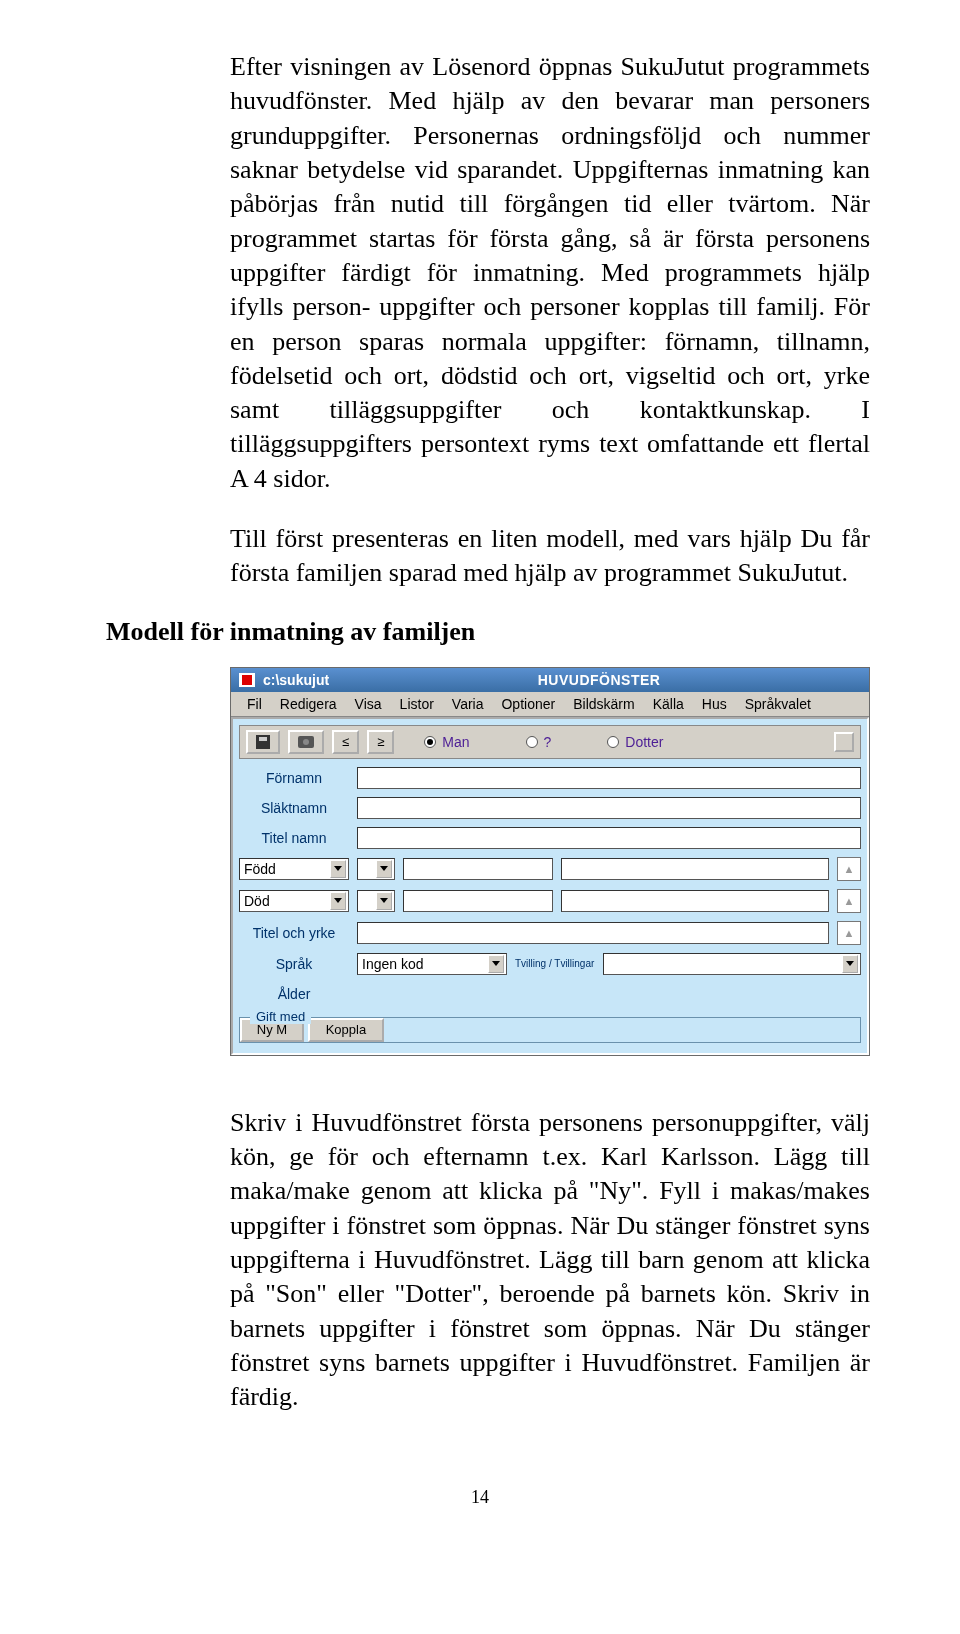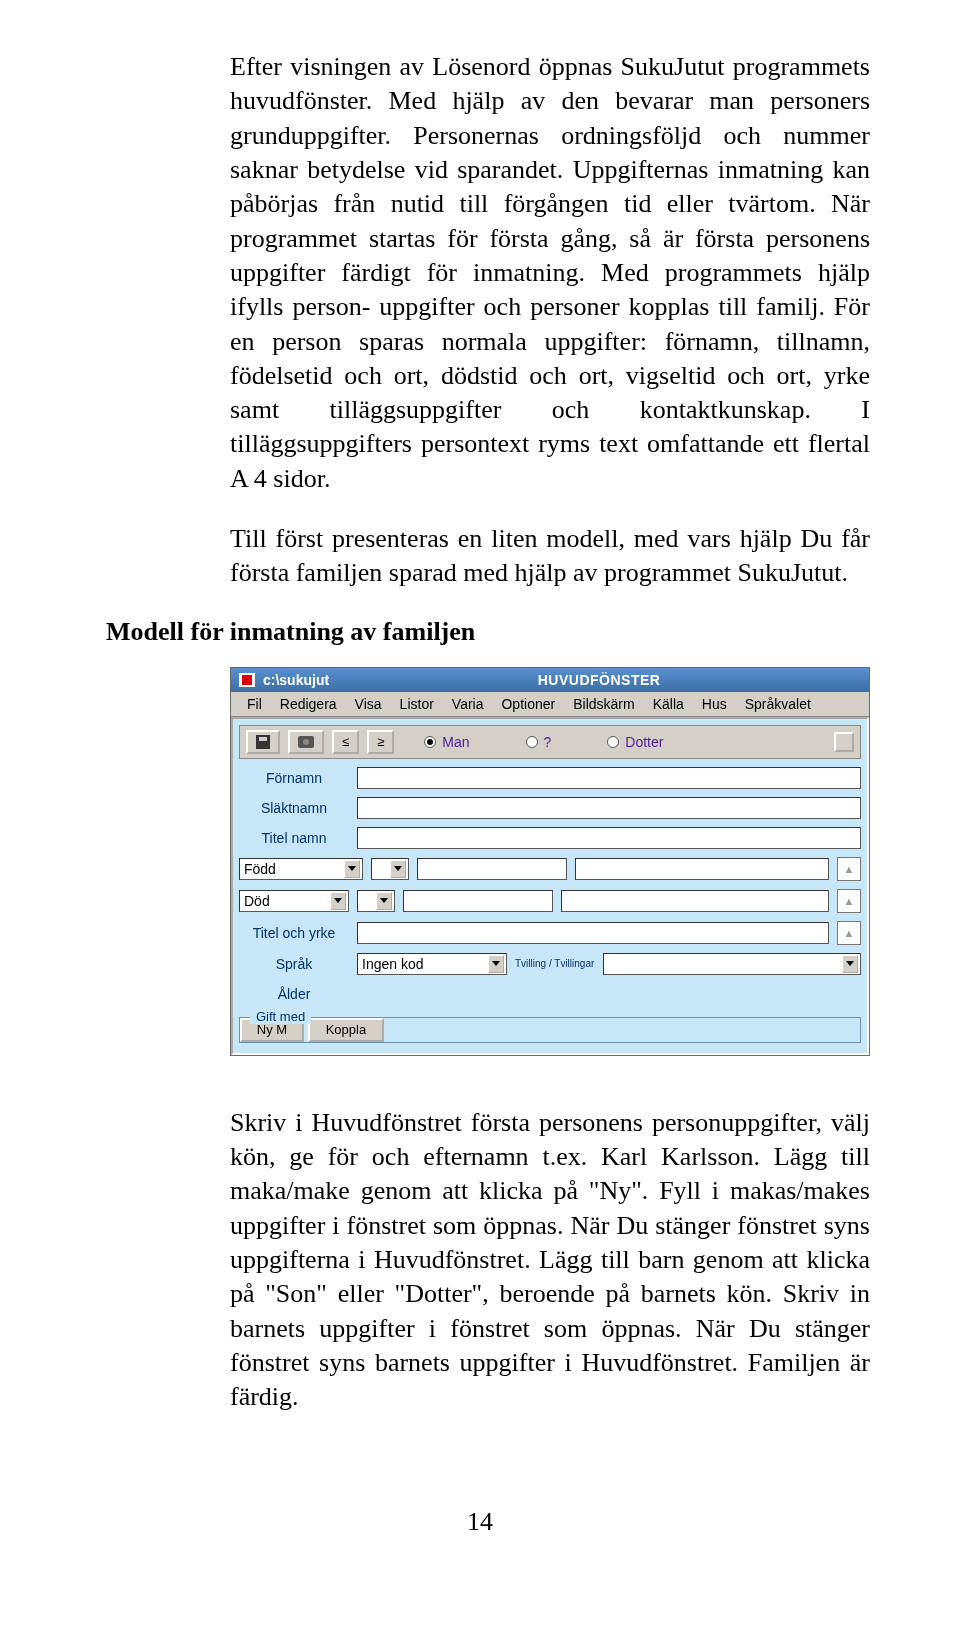--- a/index.html
+++ b/index.html
@@ -145,22 +145,22 @@
   .fieldset .legend {
     position:absolute; top:-9px; left:10px;
     background:#c7e6f8;
     padding:0 6px;
     font-size:13px; color:#00326a;
   }
   .spacer { flex:1; }
 
   .page-number {
     text-align:center;
-    font-size:26px;
-    margin-top:92px;
+    font-size:18px;
+    margin-top:72px;
   }
 </style>
 </head>
 <body>
 
 <div class="page">
 
   <p class="body-text">Efter visningen av Lösenord öppnas SukuJutut programmets huvudfönster. Med hjälp av den bevarar man personers grunduppgifter. Personernas ordningsföljd och nummer saknar betydelse vid sparandet. Uppgifternas inmatning kan påbörjas från nutid till förgången tid eller tvärtom. När programmet startas för första gång, så är första personens uppgifter färdigt för inmatning. Med programmets hjälp ifylls person- uppgifter och personer kopplas till familj. För en person sparas normala uppgifter: förnamn, tillnamn, födelsetid och ort, dödstid och ort, vigseltid och ort, yrke samt tilläggsuppgifter och kontaktkunskap. I tilläggsuppgifters persontext ryms text omfattande ett flertal A 4 sidor.</p>
   <p class="body-text">Till först presenteras en liten modell, med vars hjälp Du får första familjen sparad med hjälp av programmet SukuJutut.</p>
 
@@ -222,21 +222,21 @@
         </div>
         <div class="formrow">
           <span class="lbl">Släktnamn</span>
           <span class="textfield long"></span>
         </div>
         <div class="formrow">
           <span class="lbl">Titel namn</span>
           <span class="textfield long"></span>
         </div>
         <div class="formrow">
-          <span class="combo" style="width:124px">
+          <span class="combo" style="width:110px">
             <span>Född</span>
               <span class="arrow"></span>
           </span>
           <span class="combo" style="width:38px">
               <span></span>
               <span class="arrow"></span>
             </span>
           <span class="textfield" style="width:150px"></span>
           <span class="textfield long"></span>
           <span class="tinybox">▲</span>

